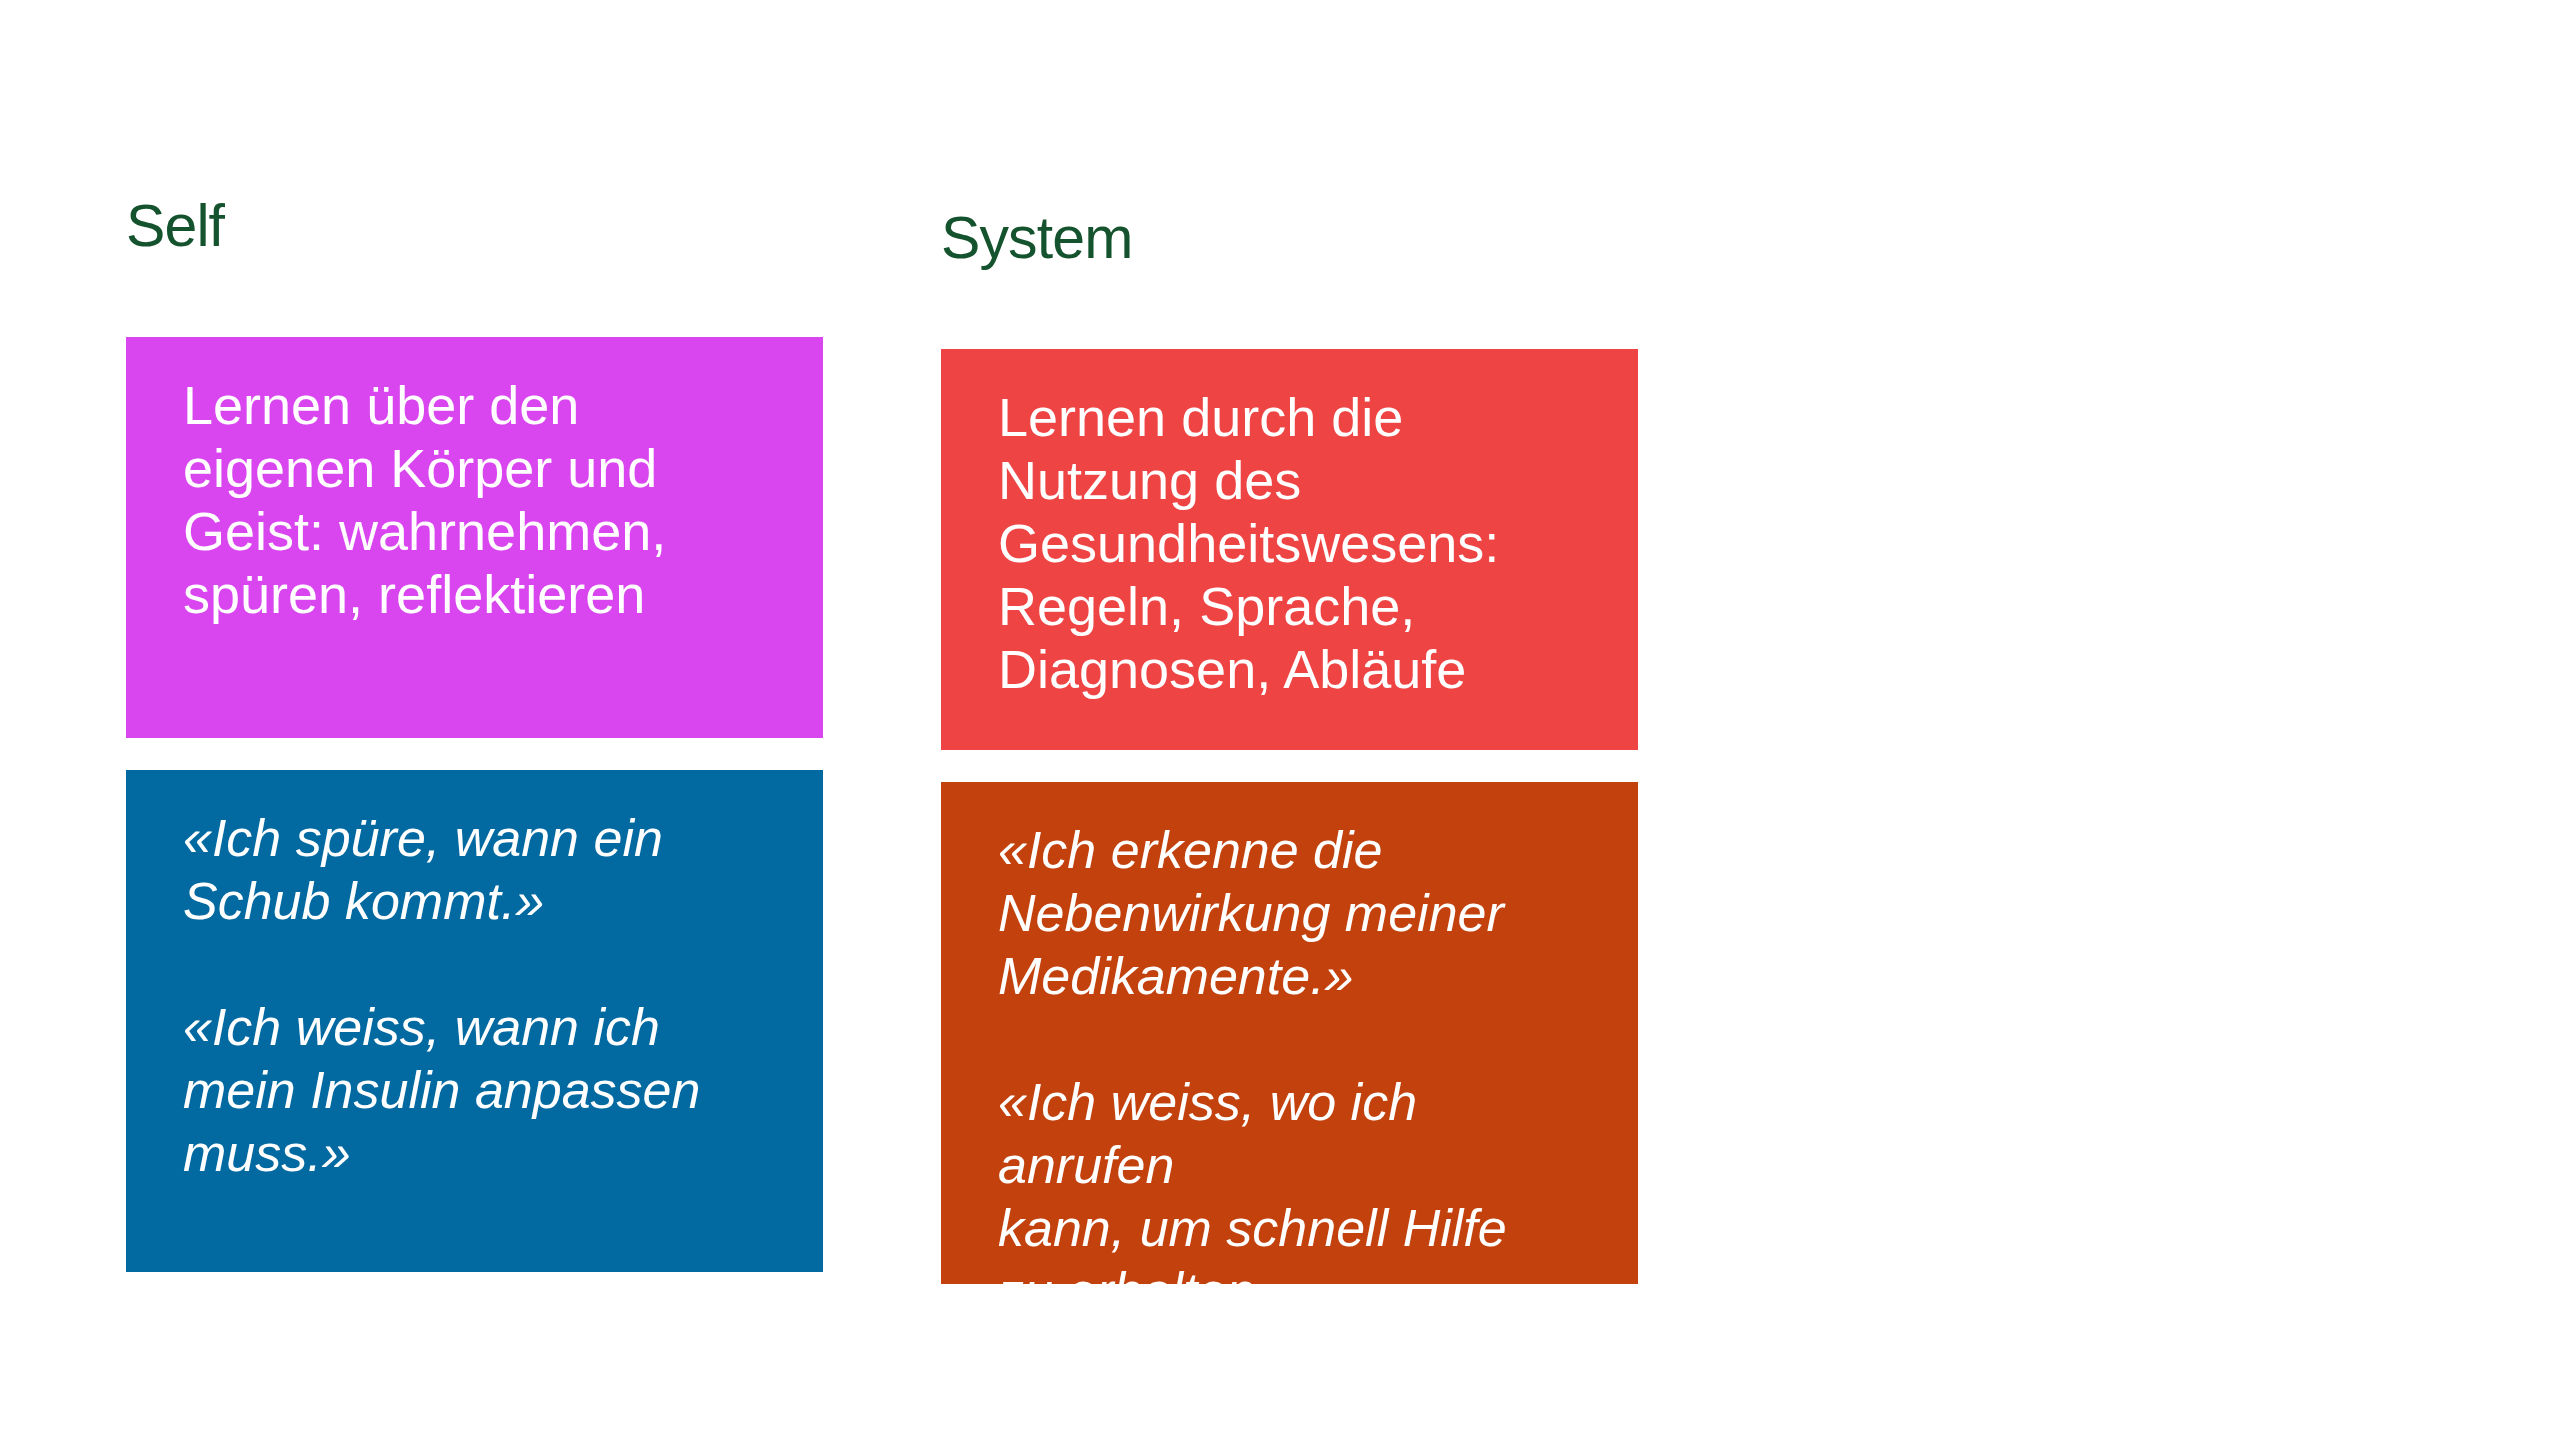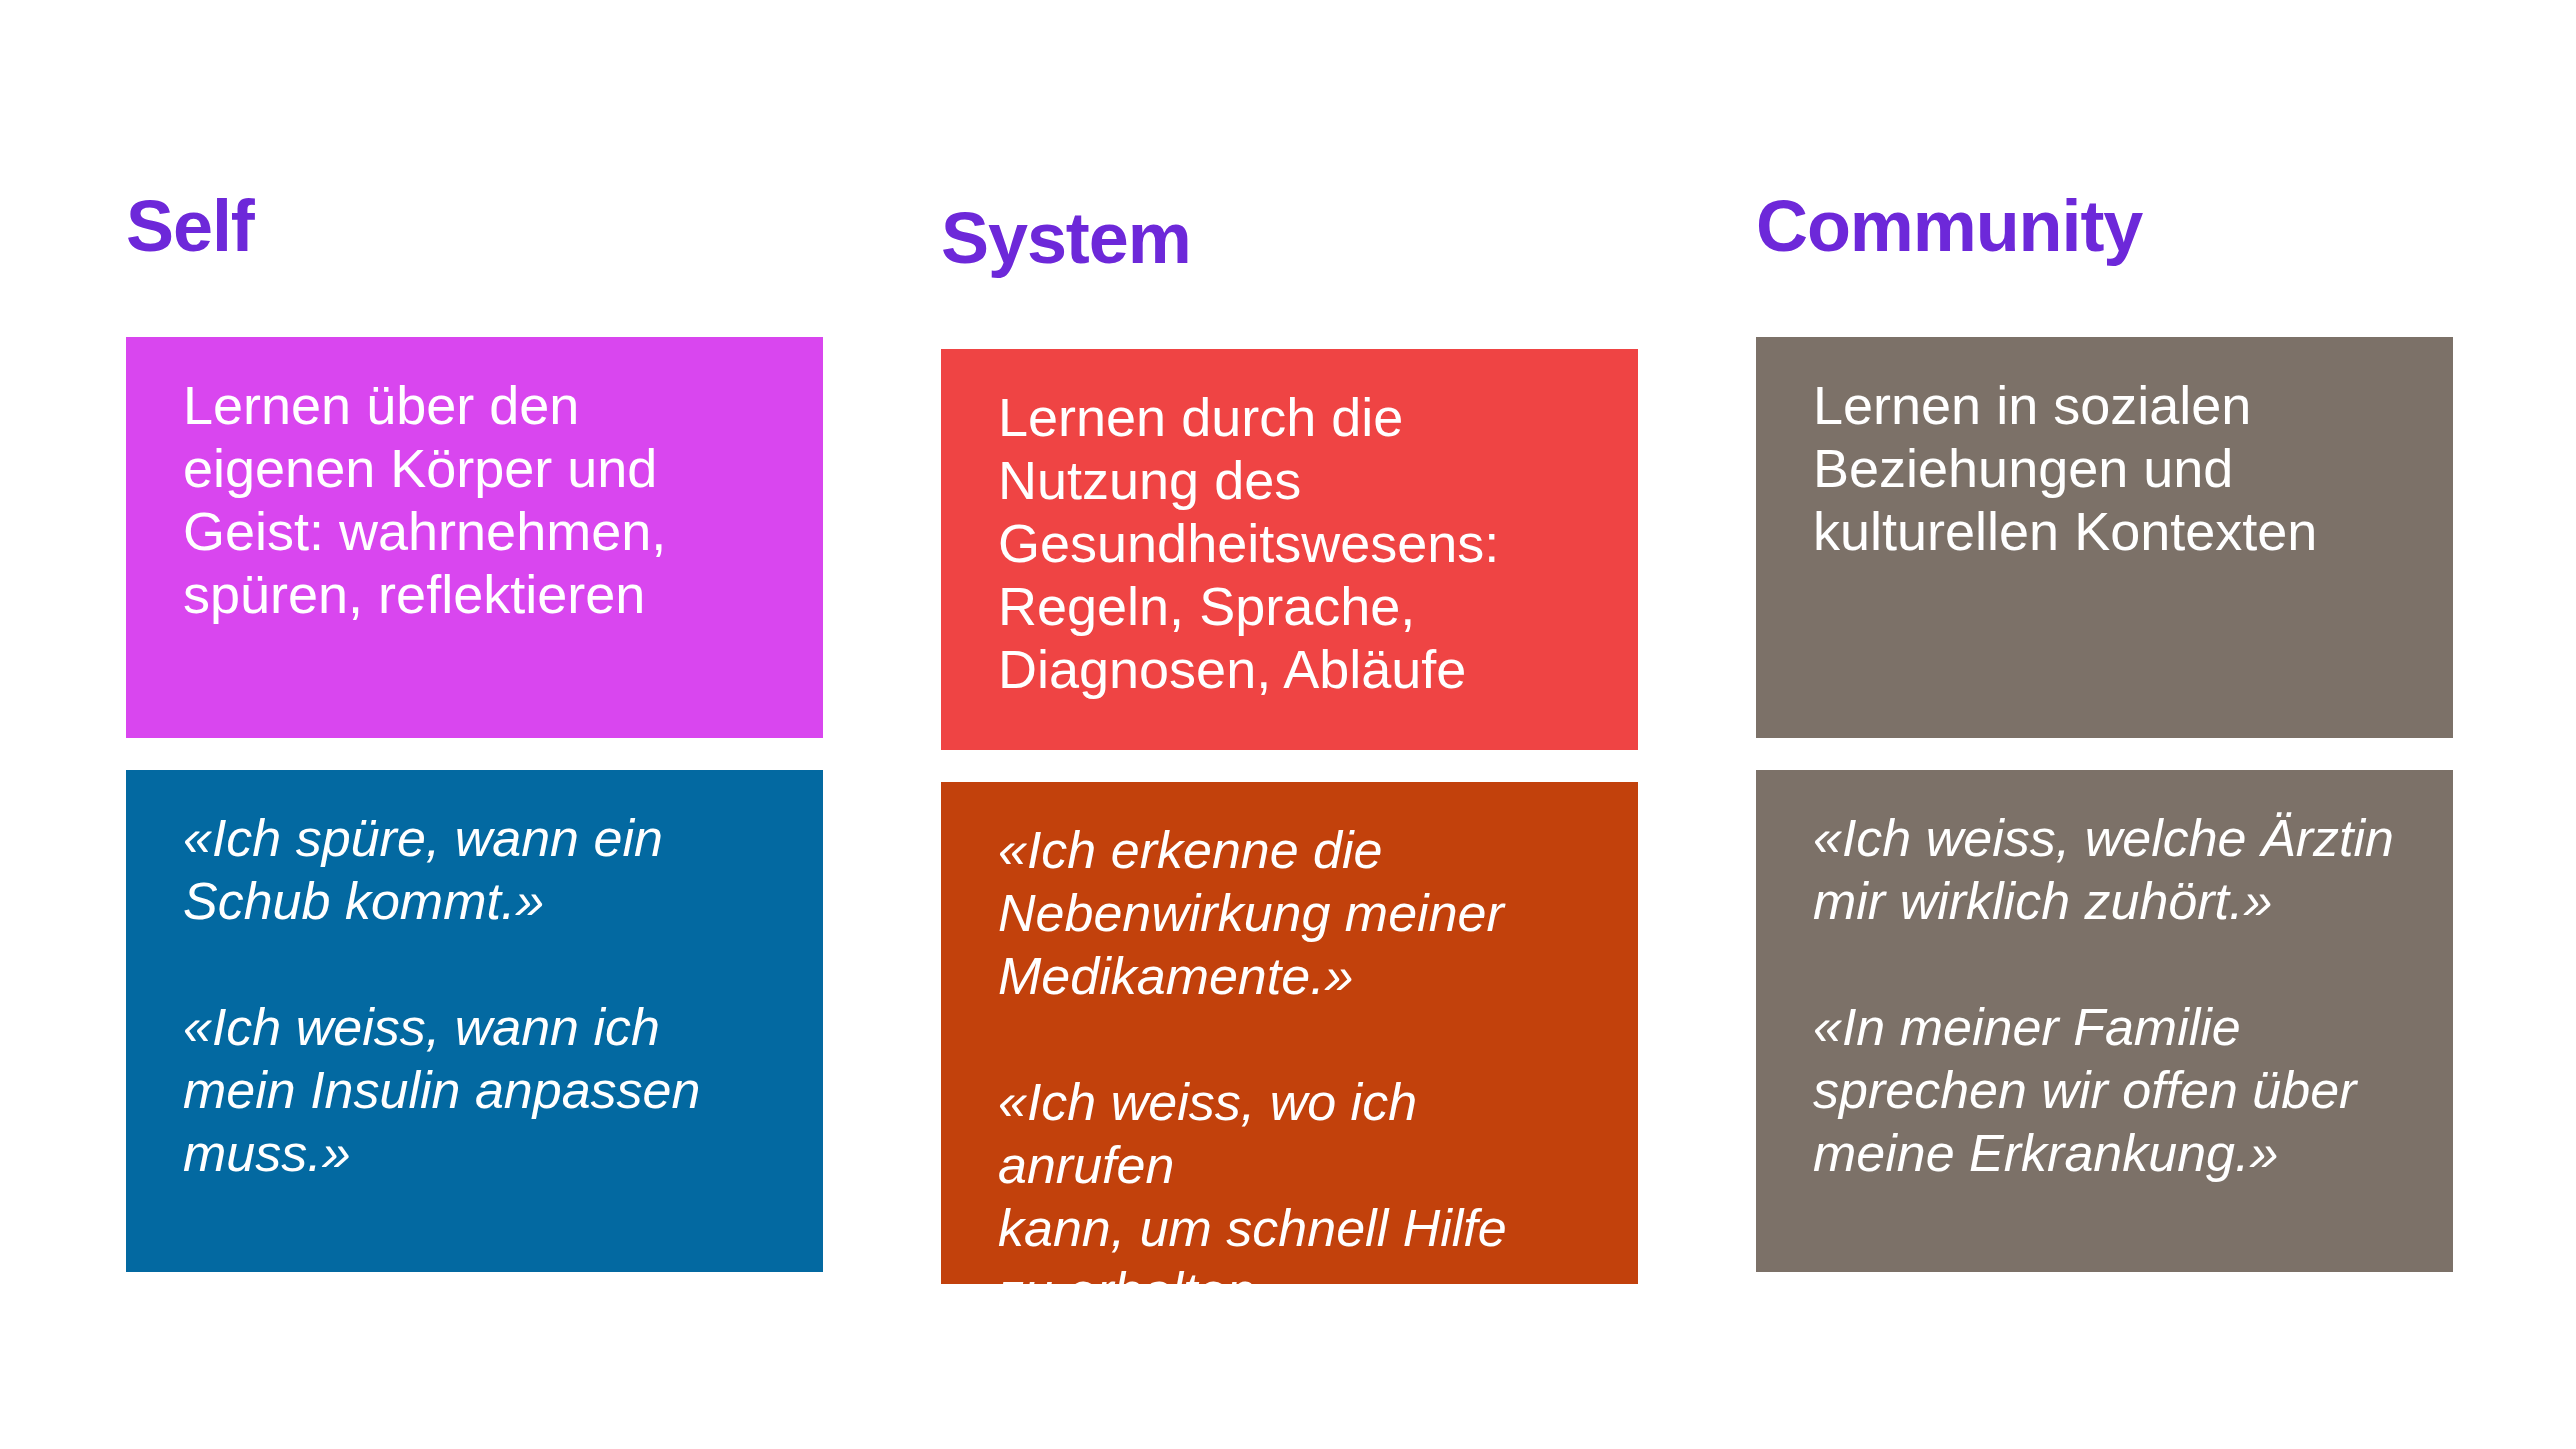--- a/index.html
+++ b/index.html
@@ -23,25 +23,25 @@
   }
   .col-0 { left: 126px; }
   .col-1 { left: 941px; margin-top: 12px; }
   .col-2 { left: 1756px; }
 
   .col-heading {
     position: absolute;
     top: 181px;
     left: 0;
     margin: 0;
-    font-size: 72px;
+    font-size: 59px;
     line-height: 91px;
-    font-weight: bold;
+    font-weight: normal;
     letter-spacing: -0.015em;
-    color: #6d28d9;
+    color: #14532d;
     white-space: nowrap;
   }
   .box {
     position: absolute;
     left: 0;
     width: 697px;
     box-sizing: border-box;
     padding: 37px 56px 24px 57px;
     color: #ffffff;
   }
@@ -104,30 +104,15 @@
     <div class="box box-quotes" style="background: #c2410c;">
       <p class="quote-text">«Ich erkenne die
 Nebenwirkung meiner
 Medikamente.»</p>
       <p class="quote-text">«Ich weiss, wo ich anrufen
 kann, um schnell Hilfe
 zu erhalten.»</p>
     </div>
   </section>
 
-  <section class="column col-2">
-    <h2 class="col-heading">Community</h2>
-    <div class="box box-description" style="background: rgb(124, 113, 104);">
-      <p class="description-text">Lernen in sozialen
-Beziehungen und
-kulturellen Kontexten</p>
-    </div>
-    <div class="box box-quotes" style="background: rgb(124, 113, 104);">
-      <p class="quote-text">«Ich weiss, welche Ärztin
-mir wirklich zuhört.»</p>
-      <p class="quote-text">«In meiner Familie
-sprechen wir offen über
-meine Erkrankung.»</p>
-    </div>
-  </section>
 
 </div>
 
 
 </body></html>

